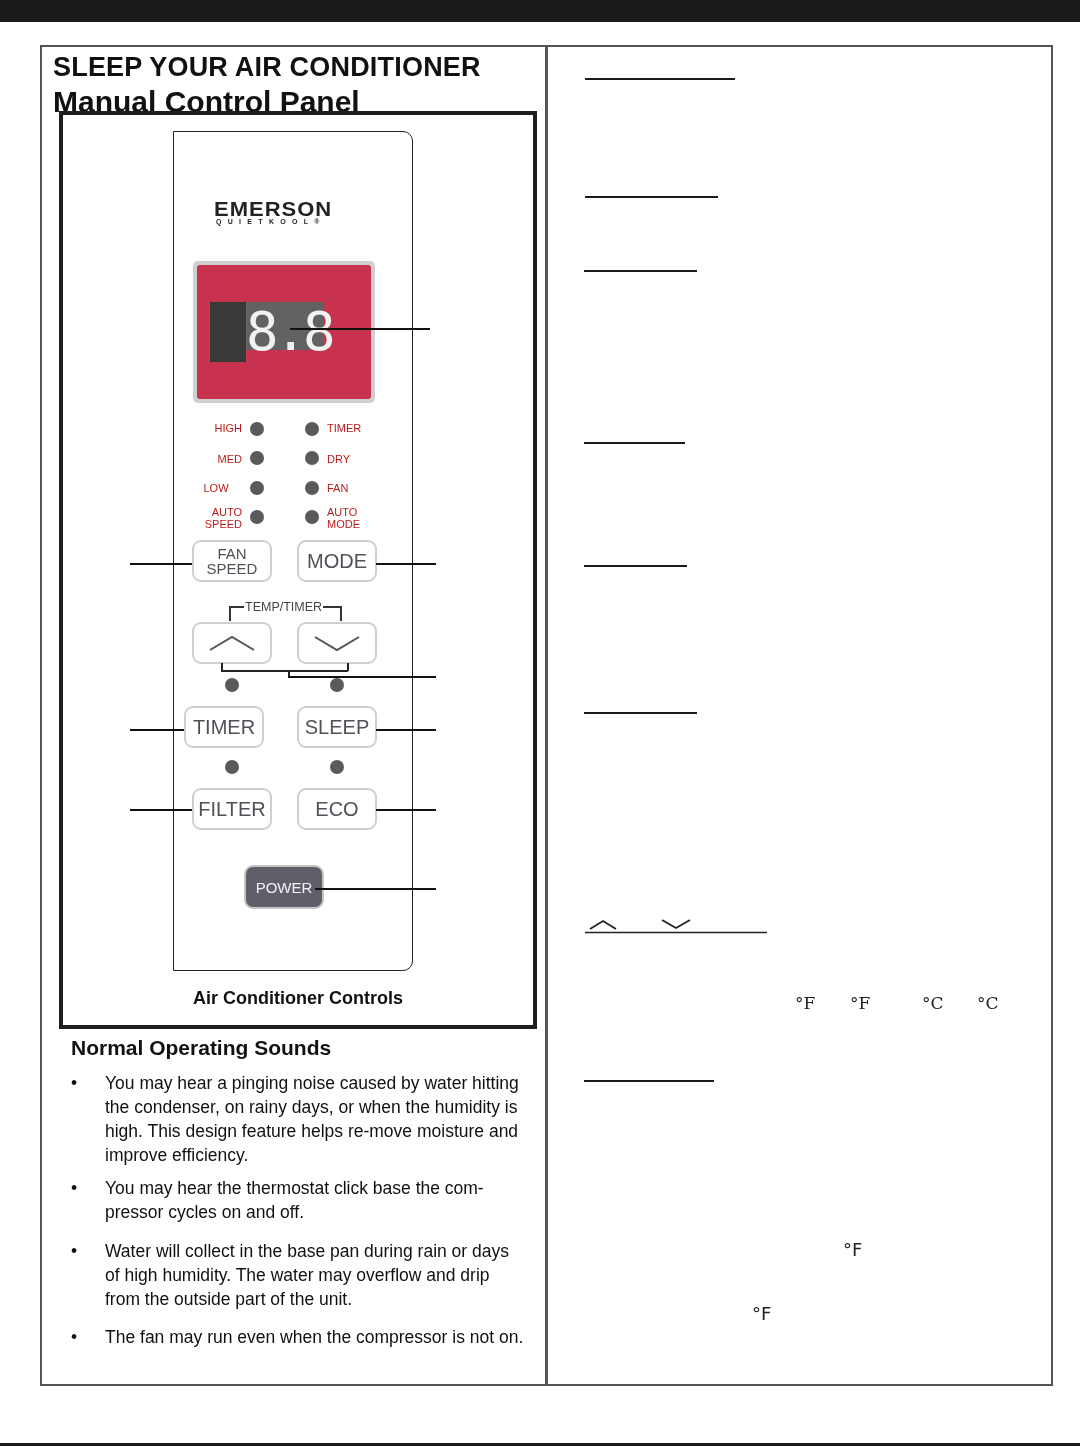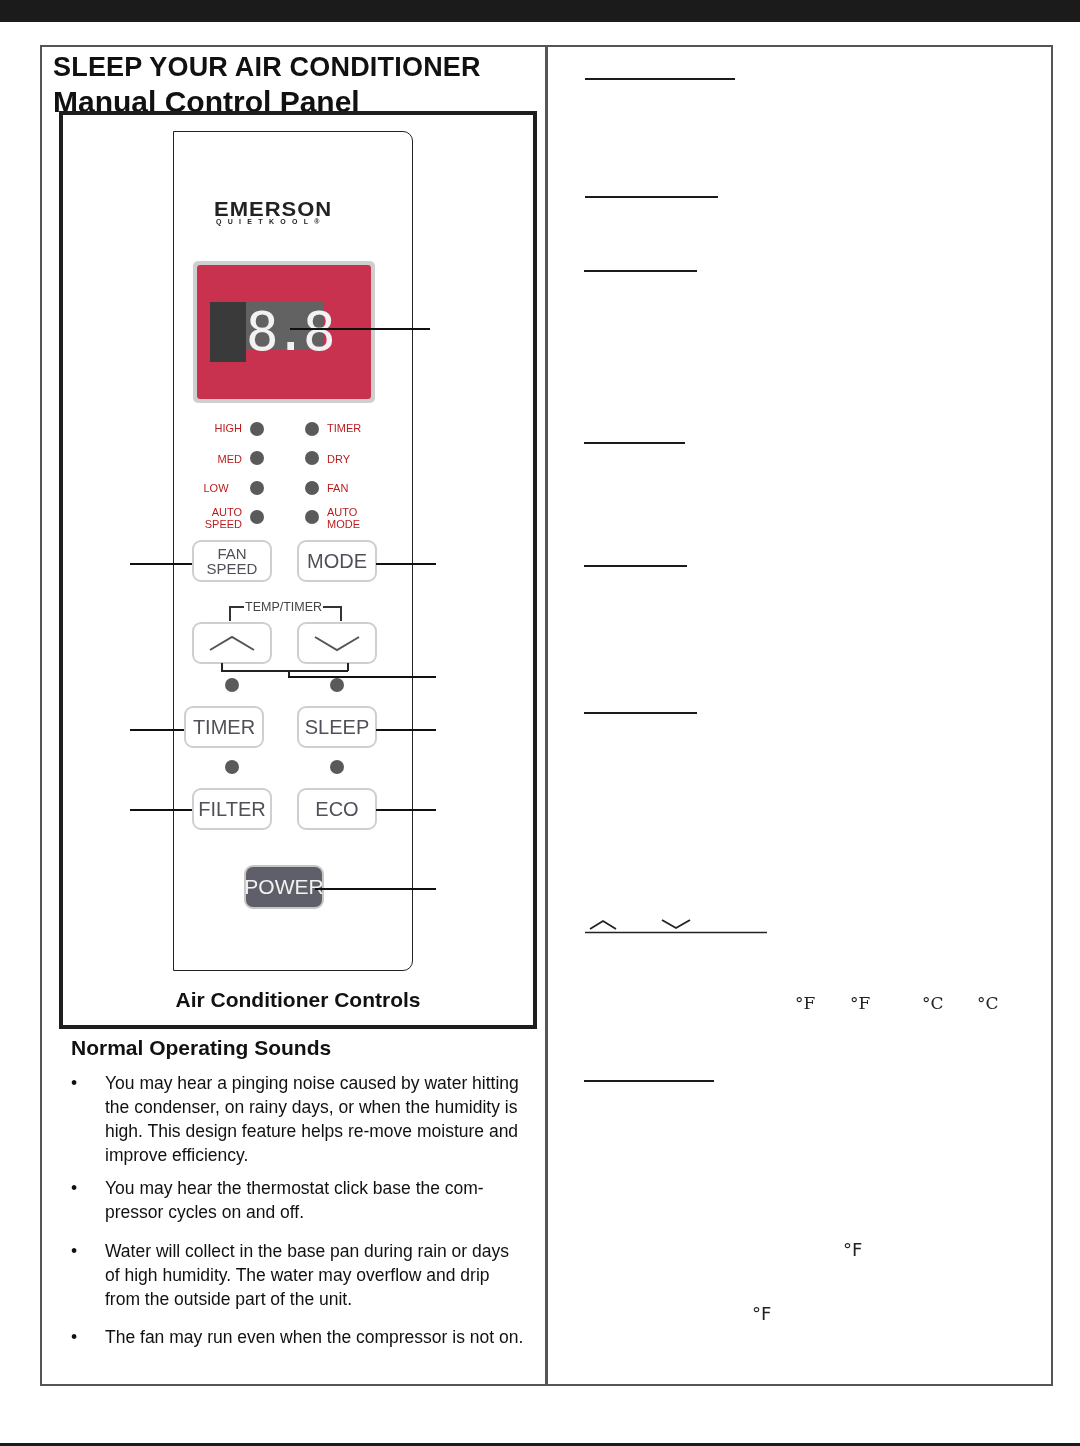--- a/index.html
+++ b/index.html
@@ -36,27 +36,27 @@
 
   .ind-label { position:absolute; font-size:11px; color:#b91c1c; line-height:12px; }
   .ind-label.r { text-align:right; }
   .dot { position:absolute; width:14px; height:14px; border-radius:50%; background:#5a5a5a; }
 
   .btn { position:absolute; background:#fff; border:2.5px solid #cfcfcf; border-radius:9px;
          box-sizing:border-box; color:#505058; display:flex; align-items:center; justify-content:center;
          text-align:center; cursor:pointer; font-family:"Liberation Sans", sans-serif; }
   .btn.std { width:80px; height:42px; font-size:20px; }
   .btn.two { font-size:15px; line-height:15px; }
-  .btn.power { width:80px; height:44px; background:#5f5f69; color:#f2f2f2; font-size:21px; border-color:#c6c6c6; }
+  .btn.power { width:80px; height:44px; background:#5f5f69; color:#f2f2f2; font-size:15px; border-color:#c6c6c6; }
 
   .line { position:absolute; background:#111; }
 
   .temp-label { position:absolute; left:244px; top:600px; font-size:12.5px; color:#444; background:#fff; padding:0 1px; }
 
-  .caption { position:absolute; left:59px; width:478px; top:988px; text-align:center; font-size:21px; font-weight:bold; }
+  .caption { position:absolute; left:59px; width:478px; top:988px; text-align:center; font-size:18px; font-weight:bold; }
 
   .sounds-title { position:absolute; left:71px; top:1036px; font-size:21px; font-weight:bold; }
   .bullet { position:absolute; left:71px; width:450px; font-size:17.5px; line-height:24px; }
   .bullet .b { position:absolute; left:0; top:0; }
   .bullet .t { position:absolute; left:34px; width:420px; }
 
   .uline { position:absolute; height:2px; background:#1b1b1b; }
   .sym { position:absolute; font-family:"DejaVu Serif", serif; font-size:17px; color:#222; }
   .sym-sans { position:absolute; font-family:"DejaVu Sans", sans-serif; font-size:18px; color:#222; }
 </style>

